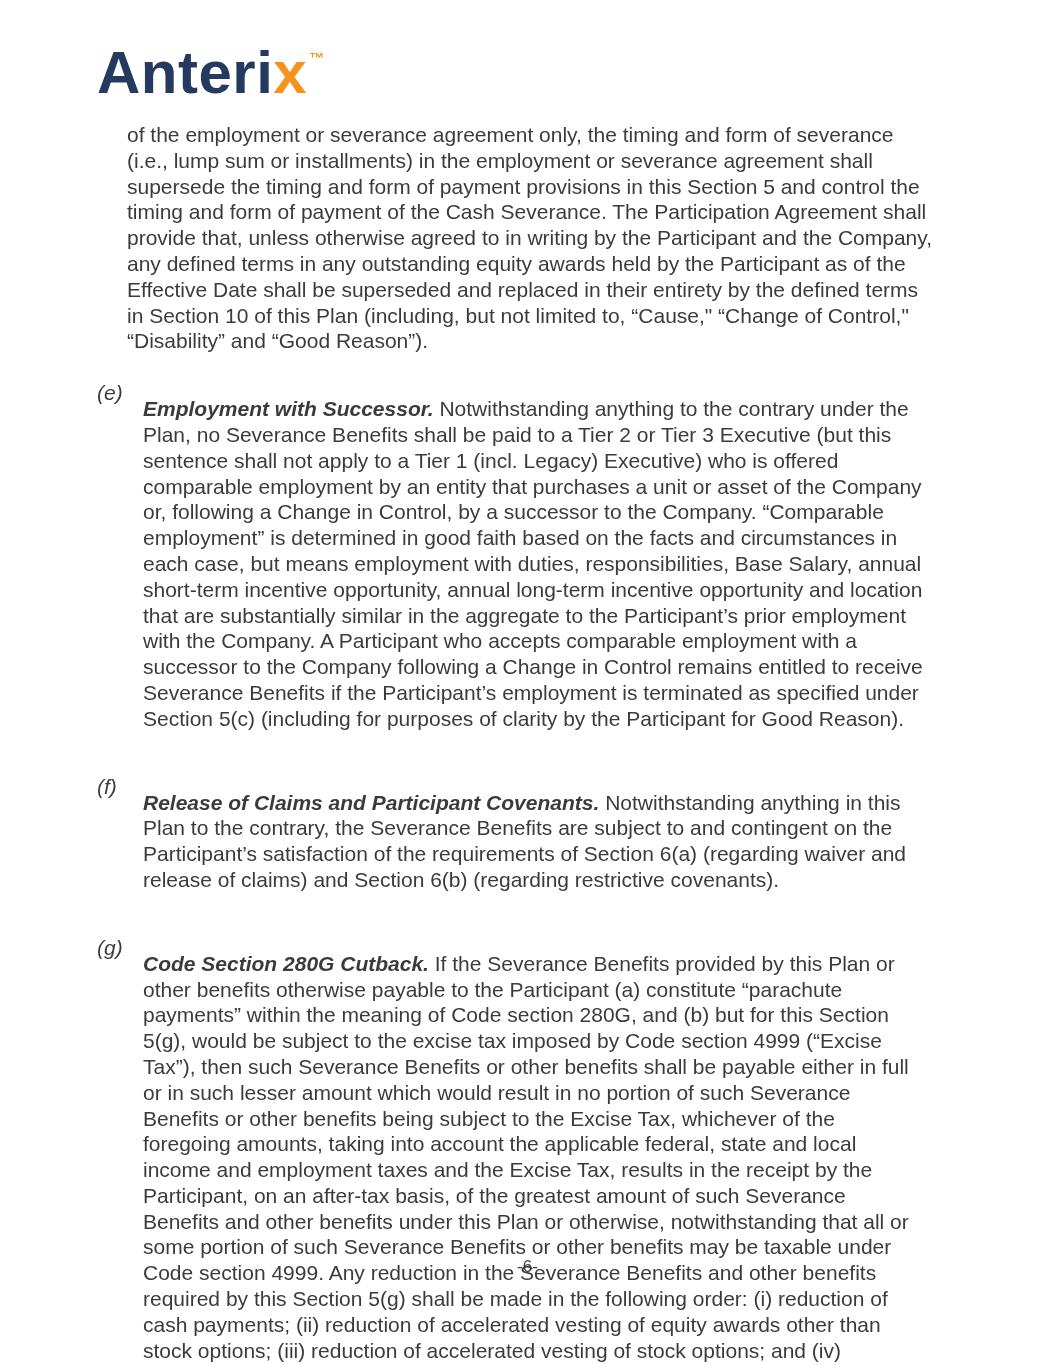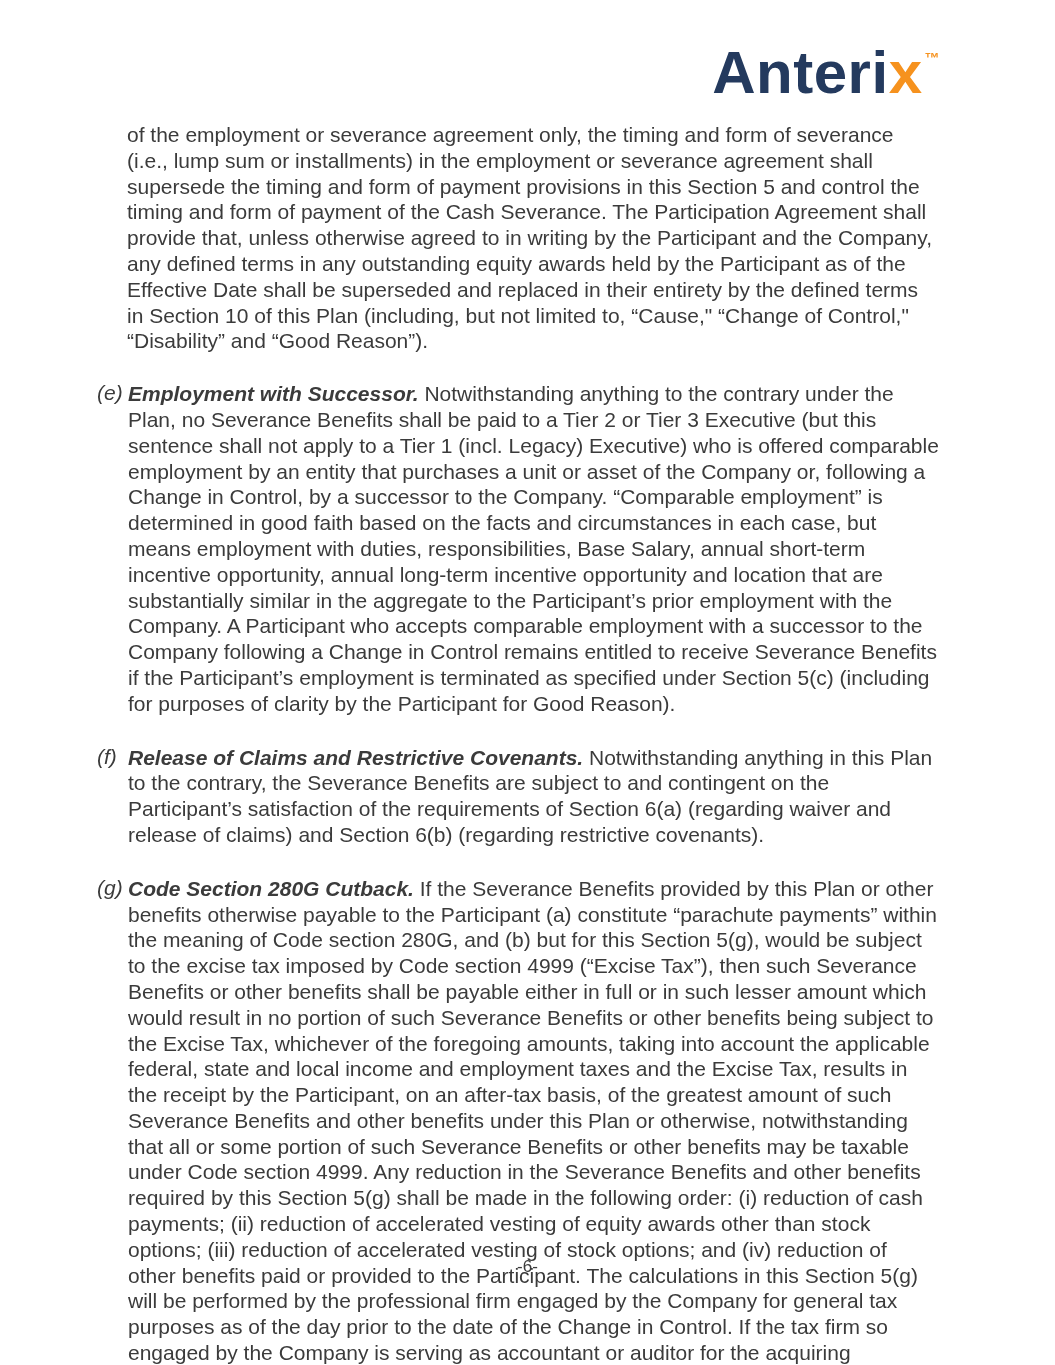--- a/index.html
+++ b/index.html
@@ -12,21 +12,21 @@
     color: #3b3b3b;
     overflow: hidden;
   }
   .page {
     position: relative;
     width: 1055px;
     height: 1365px;
     padding: 40px 115px 0 97px;
   }
   .logo {
-    text-align: right;
+    text-align: left;
     margin: 0 0 16px 0;
     font-weight: 700;
     font-size: 60px;
     letter-spacing: 0.5px;
     line-height: 1.1;
   }
   .logo-main { color: #243a5e; }
   .logo-x { color: #f6921e; }
   .logo-tm {
     color: #f6921e;
@@ -39,21 +39,21 @@
     font-size: 21px;
     line-height: 25.8px;
   }
   .para { margin: 0 0 26px 0; }
   .intro { margin-left: 30px; }
   .labeled { display: flex; }
   .label {
     flex: 0 0 30px;
     font-style: italic;
   }
-  .ptext { flex: 1; margin: 1px; }
+  .ptext { flex: 1; margin: 16px; }
   .heading {
     font-weight: 700;
     font-style: italic;
   }
   .pagenum {
     position: absolute;
     bottom: 88px;
     left: 0;
     width: 100%;
     text-align: center;
@@ -74,21 +74,21 @@
 
     <p class="para intro">of the employment or severance agreement only, the timing and form of severance (i.e., lump sum or installments) in the employment or severance agreement shall supersede the timing and form of payment provisions in this Section 5 and control the timing and form of payment of the Cash Severance. The Participation Agreement shall provide that, unless otherwise agreed to in writing by the Participant and the Company, any defined terms in any outstanding equity awards held by the Participant as of the Effective Date shall be superseded and replaced in their entirety by the defined terms in Section 10 of this Plan (including, but not limited to, “Cause," “Change of Control," “Disability” and “Good Reason”).</p>
 
     <div class="para labeled">
       <span class="label">(e)</span>
       <p class="ptext"><span class="heading">Employment with Successor.</span><span> Notwithstanding anything to the contrary under the Plan, no Severance Benefits shall be paid to a Tier 2 or Tier 3 Executive (but this sentence shall not apply to a Tier 1 (incl. Legacy) Executive) who is offered comparable employment by an entity that purchases a unit or asset of the Company or, following a Change in Control, by a successor to the Company. “Comparable employment” is determined in good faith based on the facts and circumstances in each case, but means employment with duties, responsibilities, Base Salary, annual short-term incentive opportunity, annual long-term incentive opportunity and location that are substantially similar in the aggregate to the Participant’s prior employment with the Company.  A Participant who accepts comparable employment with a successor to the Company following a Change in Control remains entitled to receive Severance Benefits if the Participant’s employment is terminated as specified under Section 5(c) (including for purposes of clarity by the Participant for Good Reason).</span></p>
     </div>
 
     <div class="para labeled">
       <span class="label">(f)</span>
-      <p class="ptext"><span class="heading">Release of Claims and Restrictive Covenants.</span><span>  Notwithstanding anything in this Plan to the contrary, the Severance Benefits are subject to and contingent on the Participant’s satisfaction of the requirements of Section 6(a) (regarding waiver and release of claims) and Section 6(b) (regarding restrictive covenants).</span></p>
+      <p class="ptext"><span class="heading">Release of Claims and Participant Covenants.</span><span>  Notwithstanding anything in this Plan to the contrary, the Severance Benefits are subject to and contingent on the Participant’s satisfaction of the requirements of Section 6(a) (regarding waiver and release of claims) and Section 6(b) (regarding restrictive covenants).</span></p>
     </div>
 
     <div class="para labeled">
       <span class="label">(g)</span>
       <p class="ptext"><span class="heading">Code Section 280G Cutback.</span><span> If the Severance Benefits provided by this Plan or other benefits otherwise payable to the Participant (a) constitute “parachute payments” within the meaning of Code section 280G, and (b) but for this Section 5(g), would be subject to the excise tax imposed by Code section 4999 (“Excise Tax”), then such Severance Benefits or other benefits shall be payable either in full or in such lesser amount which would result in no portion of such Severance Benefits or other benefits being subject to the Excise Tax, whichever of the foregoing amounts, taking into account the applicable federal, state and local income and employment taxes and the Excise Tax, results in the receipt by the Participant, on an after-tax basis, of the greatest amount of such Severance Benefits and other benefits under this Plan or otherwise, notwithstanding that all or some portion of such Severance Benefits or other benefits may be taxable under Code section 4999. Any reduction in the Severance Benefits and other benefits required by this Section 5(g) shall be made in the following order: (i) reduction of cash payments; (ii) reduction of accelerated vesting of equity awards other than stock options; (iii) reduction of accelerated vesting of stock options; and (iv) reduction of other benefits paid or provided to the Participant.  The calculations in this Section 5(g) will be performed by the professional firm engaged by the Company for general tax purposes as of the day prior to the date of the Change in Control. If the tax firm so engaged by the Company is serving as accountant or auditor for the acquiring company, the Company shall appoint a nationally recognized tax firm to make the determinations required by this Section 5(g).  The Company shall bear all expenses with</span></p>
     </div>
 
   </main>
 
   <footer class="pagenum">-6-</footer>

